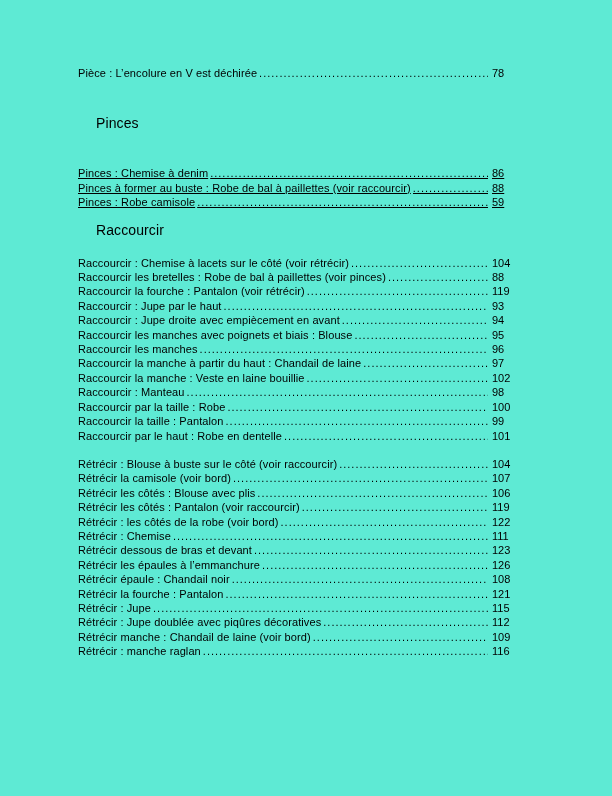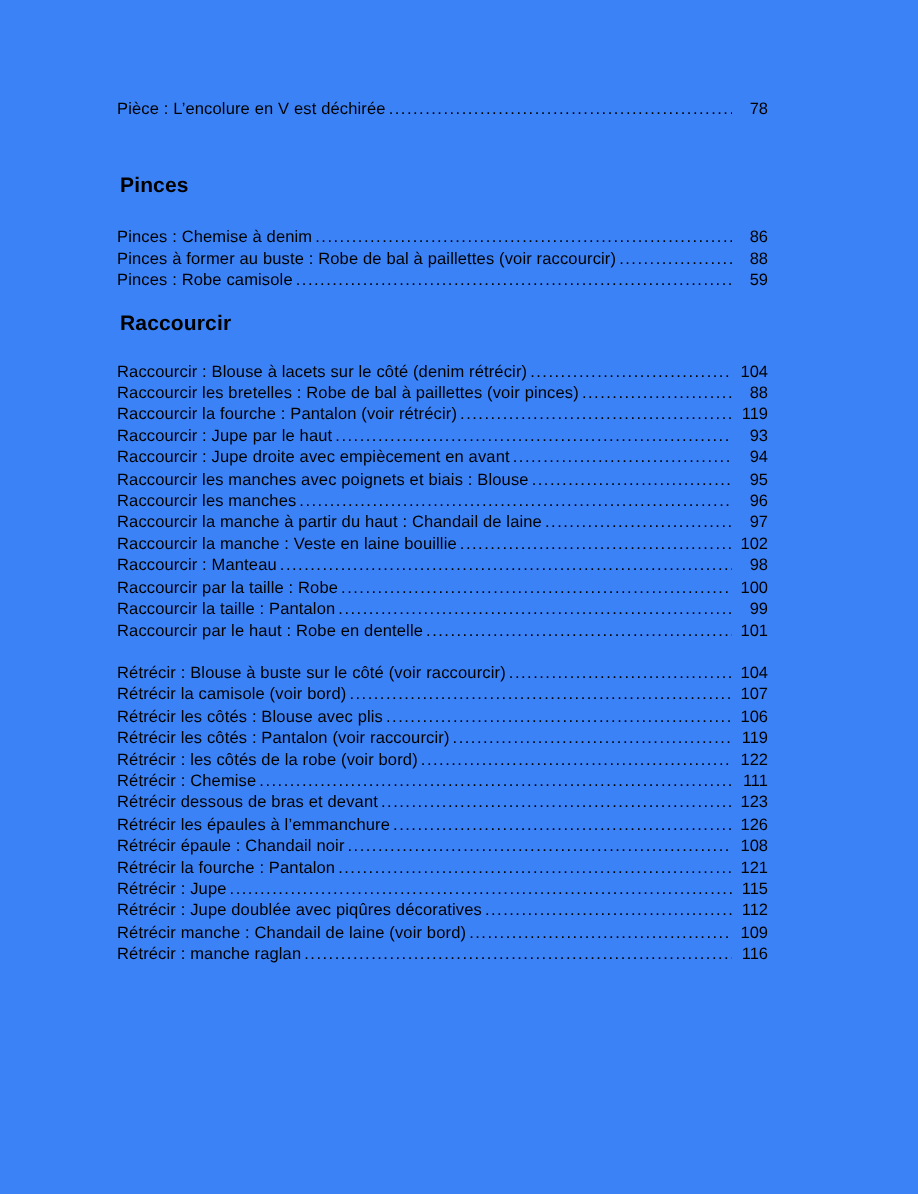--- a/index.html
+++ b/index.html
@@ -12,21 +12,21 @@
     height: 796px;
     overflow: hidden;
     font-family: "Liberation Sans", "DejaVu Sans", sans-serif;
     color: #000000;
   }
   .page {
     box-sizing: border-box;
     width: 612px;
     height: 796px;
     padding: 66px 100px 0 78px;
-    background: #3b82f6;
+    background: #5eead4;
   }
   .toc-row {
     display: flex;
     align-items: baseline;
     font-size: 11px;
     line-height: 14.4px;
     white-space: nowrap;
   }
   .toc-title {
     flex: 0 0 auto;
@@ -40,31 +40,30 @@
     min-width: 8px;
   }
   .toc-dots::after {
     content: "......................................................................................................................................................................................................................";
     letter-spacing: 1px;
   }
   .toc-page {
     flex: 0 0 auto;
     min-width: 20px;
     padding-left: 4px;
-    text-align: right;
   }
   .section-heading {
     font-size: 14px;
     line-height: 16px;
-    font-weight: 700;
-    margin: 2px;
+    font-weight: 400;
+    margin: 18px;
     letter-spacing: 0.1px;
   }
   .heading-pinces    { margin-top: 35px; }
-  .entries-pinces    { margin-top: 20px; }
+  .entries-pinces    { margin-top: 35px; text-decoration: underline; }
   .heading-raccourcir{ margin-top: 12px; }
   .entries-raccourcir{ margin-top: 18px; }
   .heading-retrecir  { margin-top: 16px; }
   .entries-retrecir  { margin-top: 14px; }
 </style>
 </head>
 <body>
 
 <div class="page">
 
@@ -91,21 +90,21 @@
       <div class="toc-row">
         <span class="toc-title">Pinces : Robe camisole</span>
         <span class="toc-dots"></span>
         <span class="toc-page">59</span>
       </div>
     </div>
 
   <h2 class="section-heading heading-raccourcir">Raccourcir</h2>
   <div class="entries entries-raccourcir">
       <div class="toc-row">
-        <span class="toc-title">Raccourcir : Blouse à lacets sur le côté (denim rétrécir)</span>
+        <span class="toc-title">Raccourcir : Chemise à lacets sur le côté (voir rétrécir)</span>
         <span class="toc-dots"></span>
         <span class="toc-page">104</span>
       </div>
       <div class="toc-row">
         <span class="toc-title">Raccourcir les bretelles : Robe de bal à paillettes (voir pinces)</span>
         <span class="toc-dots"></span>
         <span class="toc-page">88</span>
       </div>
       <div class="toc-row">
         <span class="toc-title">Raccourcir la fourche : Pantalon (voir rétrécir)</span>

